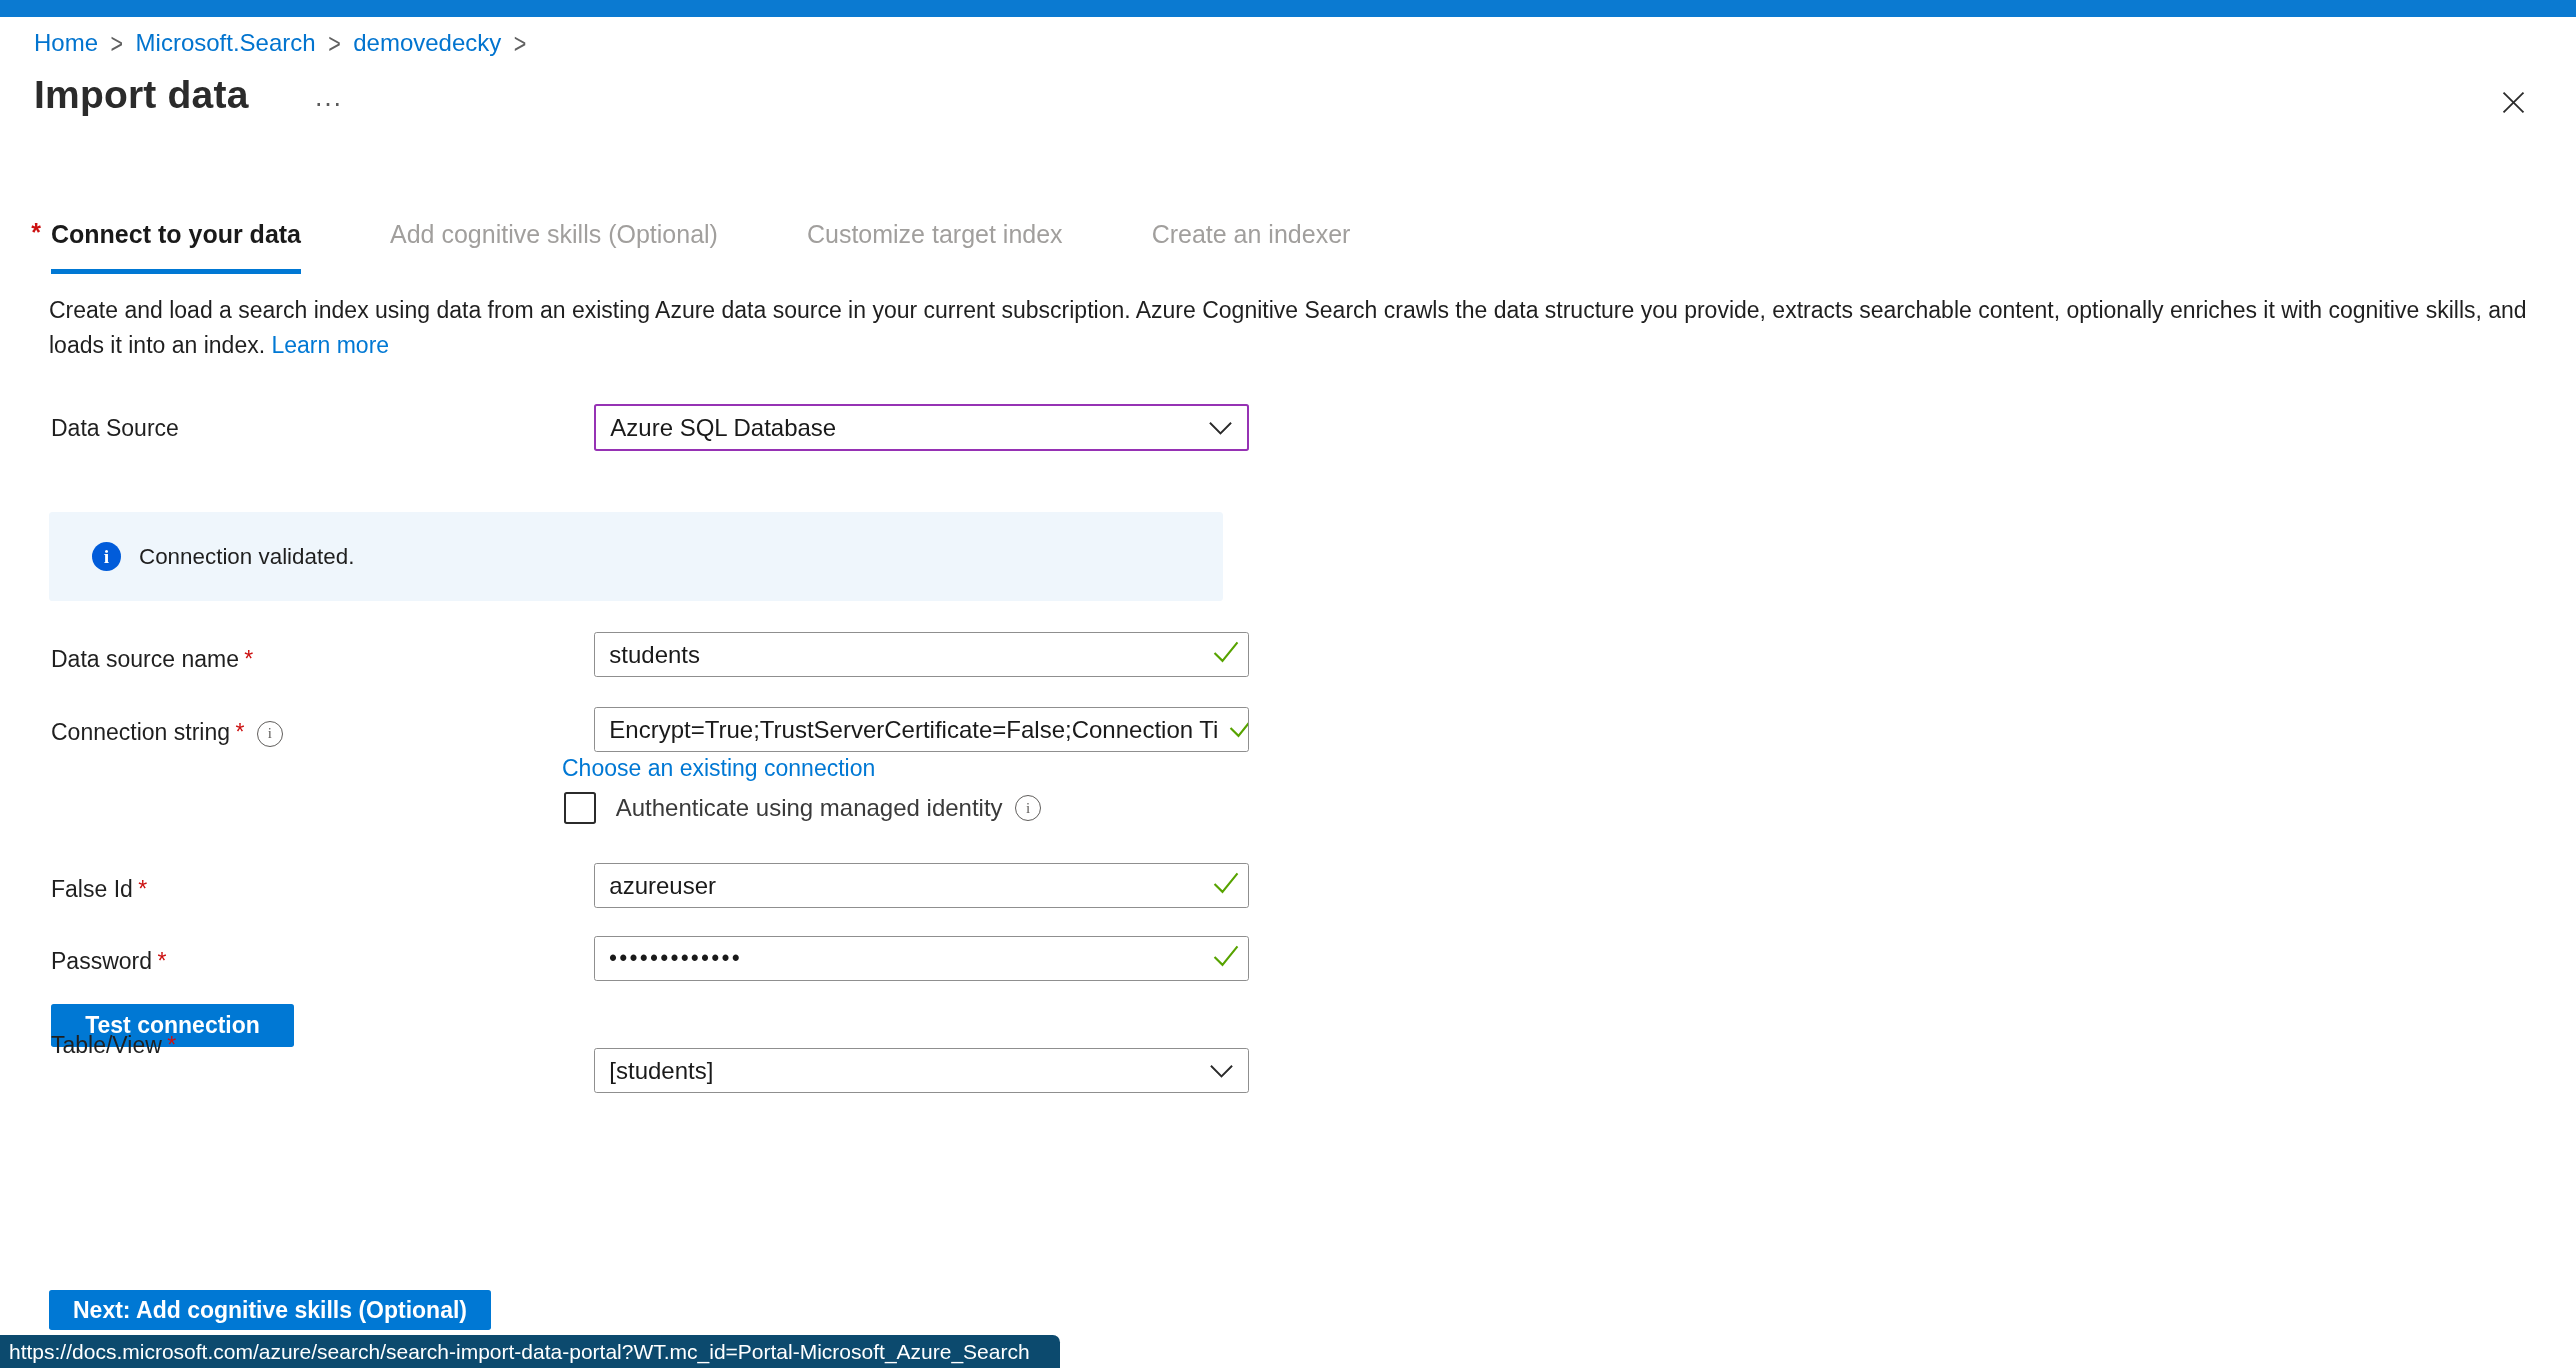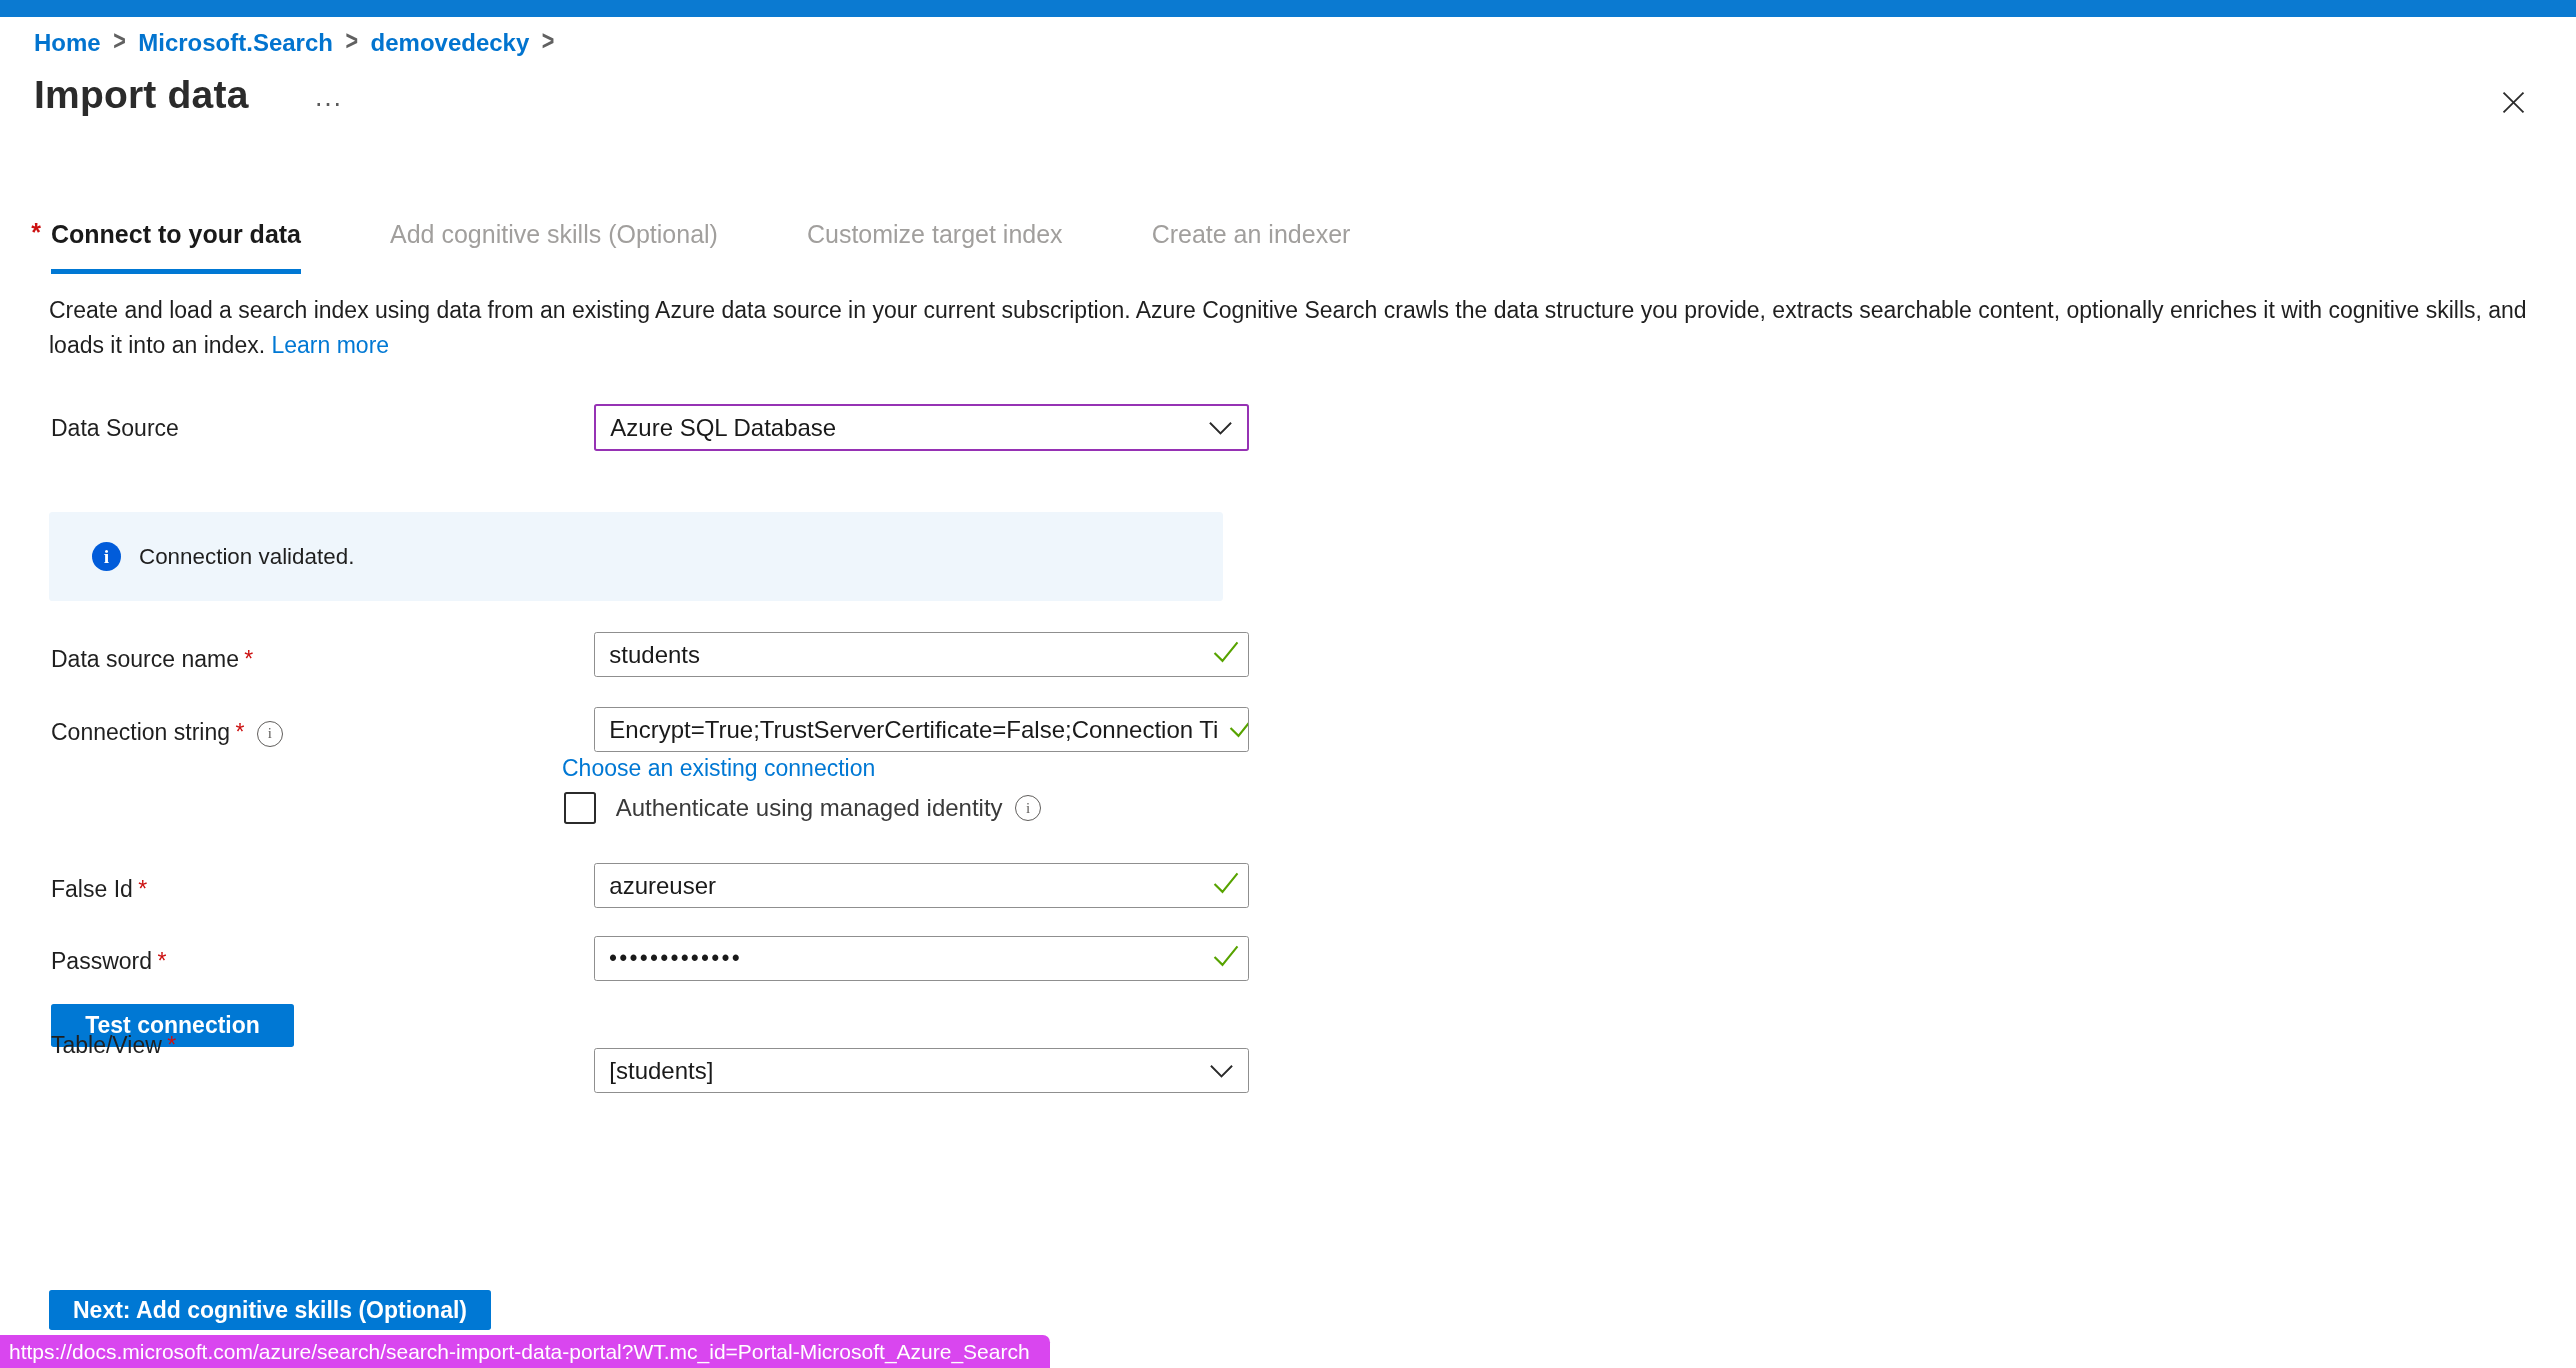--- a/index.html
+++ b/index.html
@@ -1,21 +1,21 @@
 <!DOCTYPE html>
 <html style="font-size:14.3px"><head>
 <meta charset="utf-8">
 <style>
   html,body{margin:0;padding:0;background:#ffffff;}
   body{font-family:"Liberation Sans","DejaVu Sans",sans-serif;color:#323130;}
   .page{position:relative;width:2576px;height:1369px;overflow:hidden;background:#fff;}
 
   .topbar{position:absolute;left:0;top:0;width:2576px;height:17px;background:#0b7ad1;}
 
-  .breadcrumb{position:absolute;left:34px;top:29px;font-size:24px;display:flex;align-items:flex-start;gap:12.5px;font-weight:bold;}
+  .breadcrumb{position:absolute;left:34px;top:29px;font-size:24px;display:flex;align-items:flex-end;gap:12.5px;}
   .breadcrumb a{color:#0274cf;text-decoration:none;cursor:pointer;}
   .crumb-sep{color:#616161;font-size:21.5px;transform:scaleY(1.25);display:inline-block;}
 
   .page-title{position:absolute;left:34px;top:73px;font-size:39px;font-weight:700;color:#2b2b2b;letter-spacing:0.2px;}
   .title-ellipsis{position:absolute;left:315px;top:82px;font-size:27px;color:#5b5b5b;letter-spacing:1.8px;}
   .close-btn{position:absolute;right:45px;top:84px;width:36px;height:36px;display:flex;align-items:center;justify-content:center;cursor:pointer;}
 
   .tabs{position:absolute;left:51px;top:220px;display:flex;gap:89px;font-size:25px;white-space:nowrap;}
   .tab{position:relative;padding-bottom:25px;color:#a19f9d;cursor:pointer;}
   .tab.active{color:#1a1a1a;font-weight:700;}
@@ -48,22 +48,22 @@
 
   .chk-row{position:absolute;left:564px;top:792px;display:flex;align-items:center;}
   .checkbox{width:32px;height:32px;border:2.2px solid #2b2b2b;border-radius:2.7px;background:#fff;cursor:pointer;box-sizing:border-box;}
   .chk-label{margin-left:19.7px;font-size:24px;color:#3a3a3a;}
 
   .btn{position:absolute;background:#0078d4;color:#fff;font-weight:700;font-size:23px;border:none;border-radius:2.7px;
        display:flex;align-items:center;justify-content:center;cursor:pointer;}
   .btn-test{left:51px;top:1004px;width:243px;height:43px;}
   .btn-next{left:49px;top:1290px;width:442px;height:40px;}
 
-  .statusbar{position:absolute;left:0px;bottom:0px;height:34px;background:#d946ef;border-top-right-radius:7.2px;
-             display:flex;align-items:center;padding:0 20px 0 9px;}
+  .statusbar{position:absolute;left:0px;bottom:0px;height:34px;background:#0c4a6e;border-top-right-radius:7.2px;
+             display:flex;align-items:center;padding:0 30px 0 9px;}
   .statusbar span{color:#ffffff;font-size:21px;white-space:nowrap;}
 
   .pwd{letter-spacing:2.7px;font-size:21.5px;font-weight:700;}
 </style>
 </head>
 <body>
 
 <div class="page">
 
   <div class="topbar"></div>

